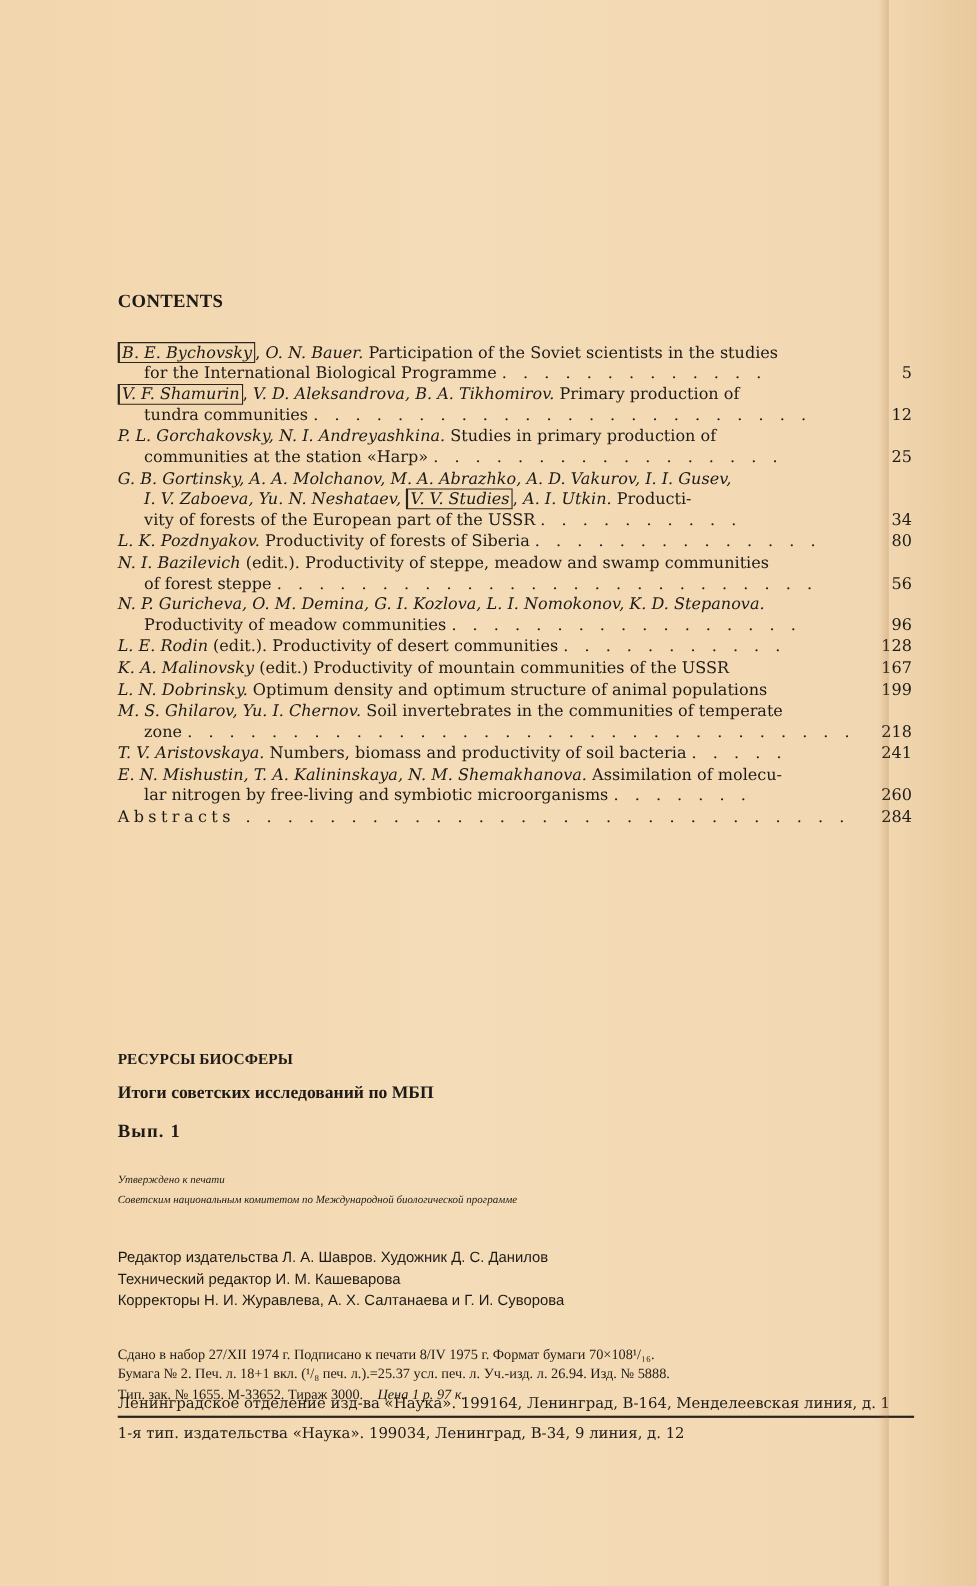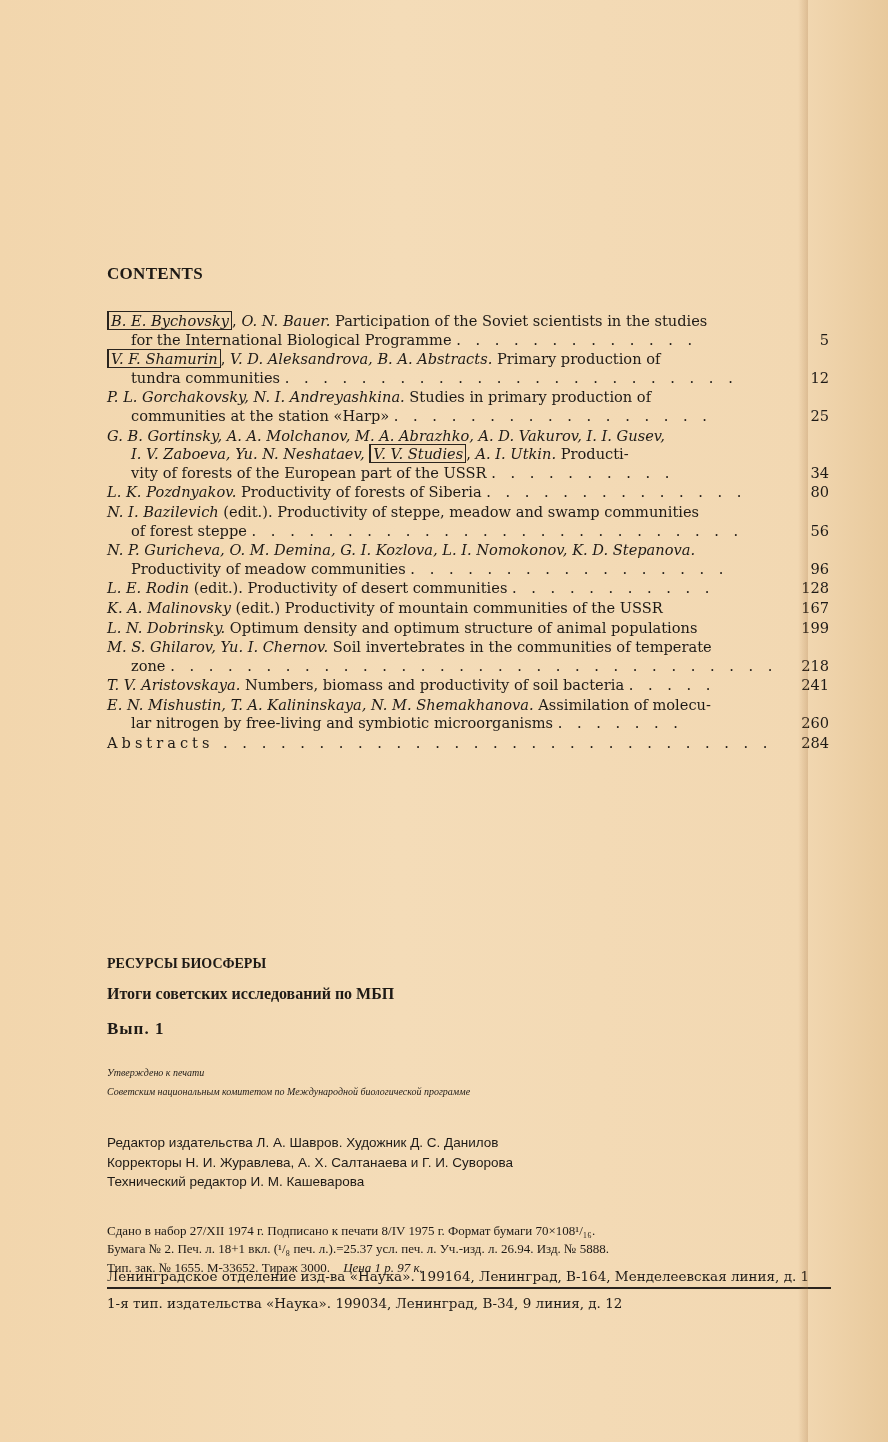--- a/index.html
+++ b/index.html
@@ -44,21 +44,21 @@
 
 <div class="page">
   <div class="contents-heading">CONTENTS</div>
 
   <div class="toc" id="toc">
       <div class="entry">
         <span class="line"><span class="auth boxed">B. E. Bychovsky</span><span>, </span><span class="auth">O. N. Bauer.</span><span> Participation of the Soviet scientists in the studies</span></span>
         <span class="line indent"><span>for the International Biological Programme </span><span class="dots">. . . . . . . . . . . . .</span><span class="page-num">5</span></span>
       </div>
       <div class="entry">
-        <span class="line"><span class="auth boxed">V. F. Shamurin</span><span>, </span><span class="auth">V. D. Aleksandrova, B. A. Abstracts.</span><span> Primary production of</span></span>
+        <span class="line"><span class="auth boxed">V. F. Shamurin</span><span>, </span><span class="auth">V. D. Aleksandrova, B. A. Tikhomirov.</span><span> Primary production of</span></span>
         <span class="line indent"><span>tundra communities </span><span class="dots">. . . . . . . . . . . . . . . . . . . . . . . .</span><span class="page-num">12</span></span>
       </div>
       <div class="entry">
         <span class="line"><span class="auth">P. L. Gorchakovsky, N. I. Andreyashkina.</span><span> Studies in primary production of</span></span>
         <span class="line indent"><span>communities at the station «Harp» </span><span class="dots">. . . . . . . . . . . . . . . . .</span><span class="page-num">25</span></span>
       </div>
       <div class="entry">
         <span class="line"><span class="auth">G. B. Gortinsky, A. A. Molchanov, M. A. Abrazhko, A. D. Vakurov, I. I. Gusev,</span></span>
         <span class="line indent"><span class="auth">I. V. Zaboeva, Yu. N. Neshataev, </span><span class="auth boxed">V. V. Studies</span><span>, </span><span class="auth">A. I. Utkin.</span><span> Producti-</span></span>
         <span class="line indent"><span>vity of forests of the European part of the USSR </span><span class="dots">. . . . . . . . . .</span><span class="page-num">34</span></span>
@@ -102,22 +102,22 @@
   <div class="rus-block">
     <div class="series">РЕСУРСЫ БИОСФЕРЫ</div>
     <div class="subtitle">Итоги советских исследований по МБП</div>
     <div class="issue">Вып. 1</div>
     <div class="approved">
       <div>Утверждено к печати</div>
       <div>Советским национальным комитетом по Международной биологической программе</div>
     </div>
     <div class="staff">
       <div>Редактор издательства Л. А. Шавров. Художник Д. С. Данилов</div>
+      <div>Технический редактор И. М. Кашеварова</div>
       <div>Корректоры Н. И. Журавлева, А. Х. Салтанаева и Г. И. Суворова</div>
-      <div>Технический редактор И. М. Кашеварова</div>
     </div>
     <div class="print-info">
       <div>Сдано в набор 27/XII 1974 г.   Подписано к печати 8/IV 1975 г.   Формат бумаги 70×108¹/₁₆.</div>
       <div>Бумага № 2. Печ. л. 18+1 вкл. (¹/₈ печ. л.).=25.37 усл. печ. л. Уч.-изд. л. 26.94. Изд. № 5888.</div>
       <div><span>Тип. зак. № 1655. М-33652. Тираж 3000.</span>&nbsp;&nbsp;&nbsp;&nbsp;<span class="ital">Цена 1 р. 97 к.</span></div>
     </div>
   </div>
 
   <div class="imprint">
     <div>Ленинградское отделение изд-ва «Наука». 199164, Ленинград, В-164, Менделеевская линия, д. 1</div>

